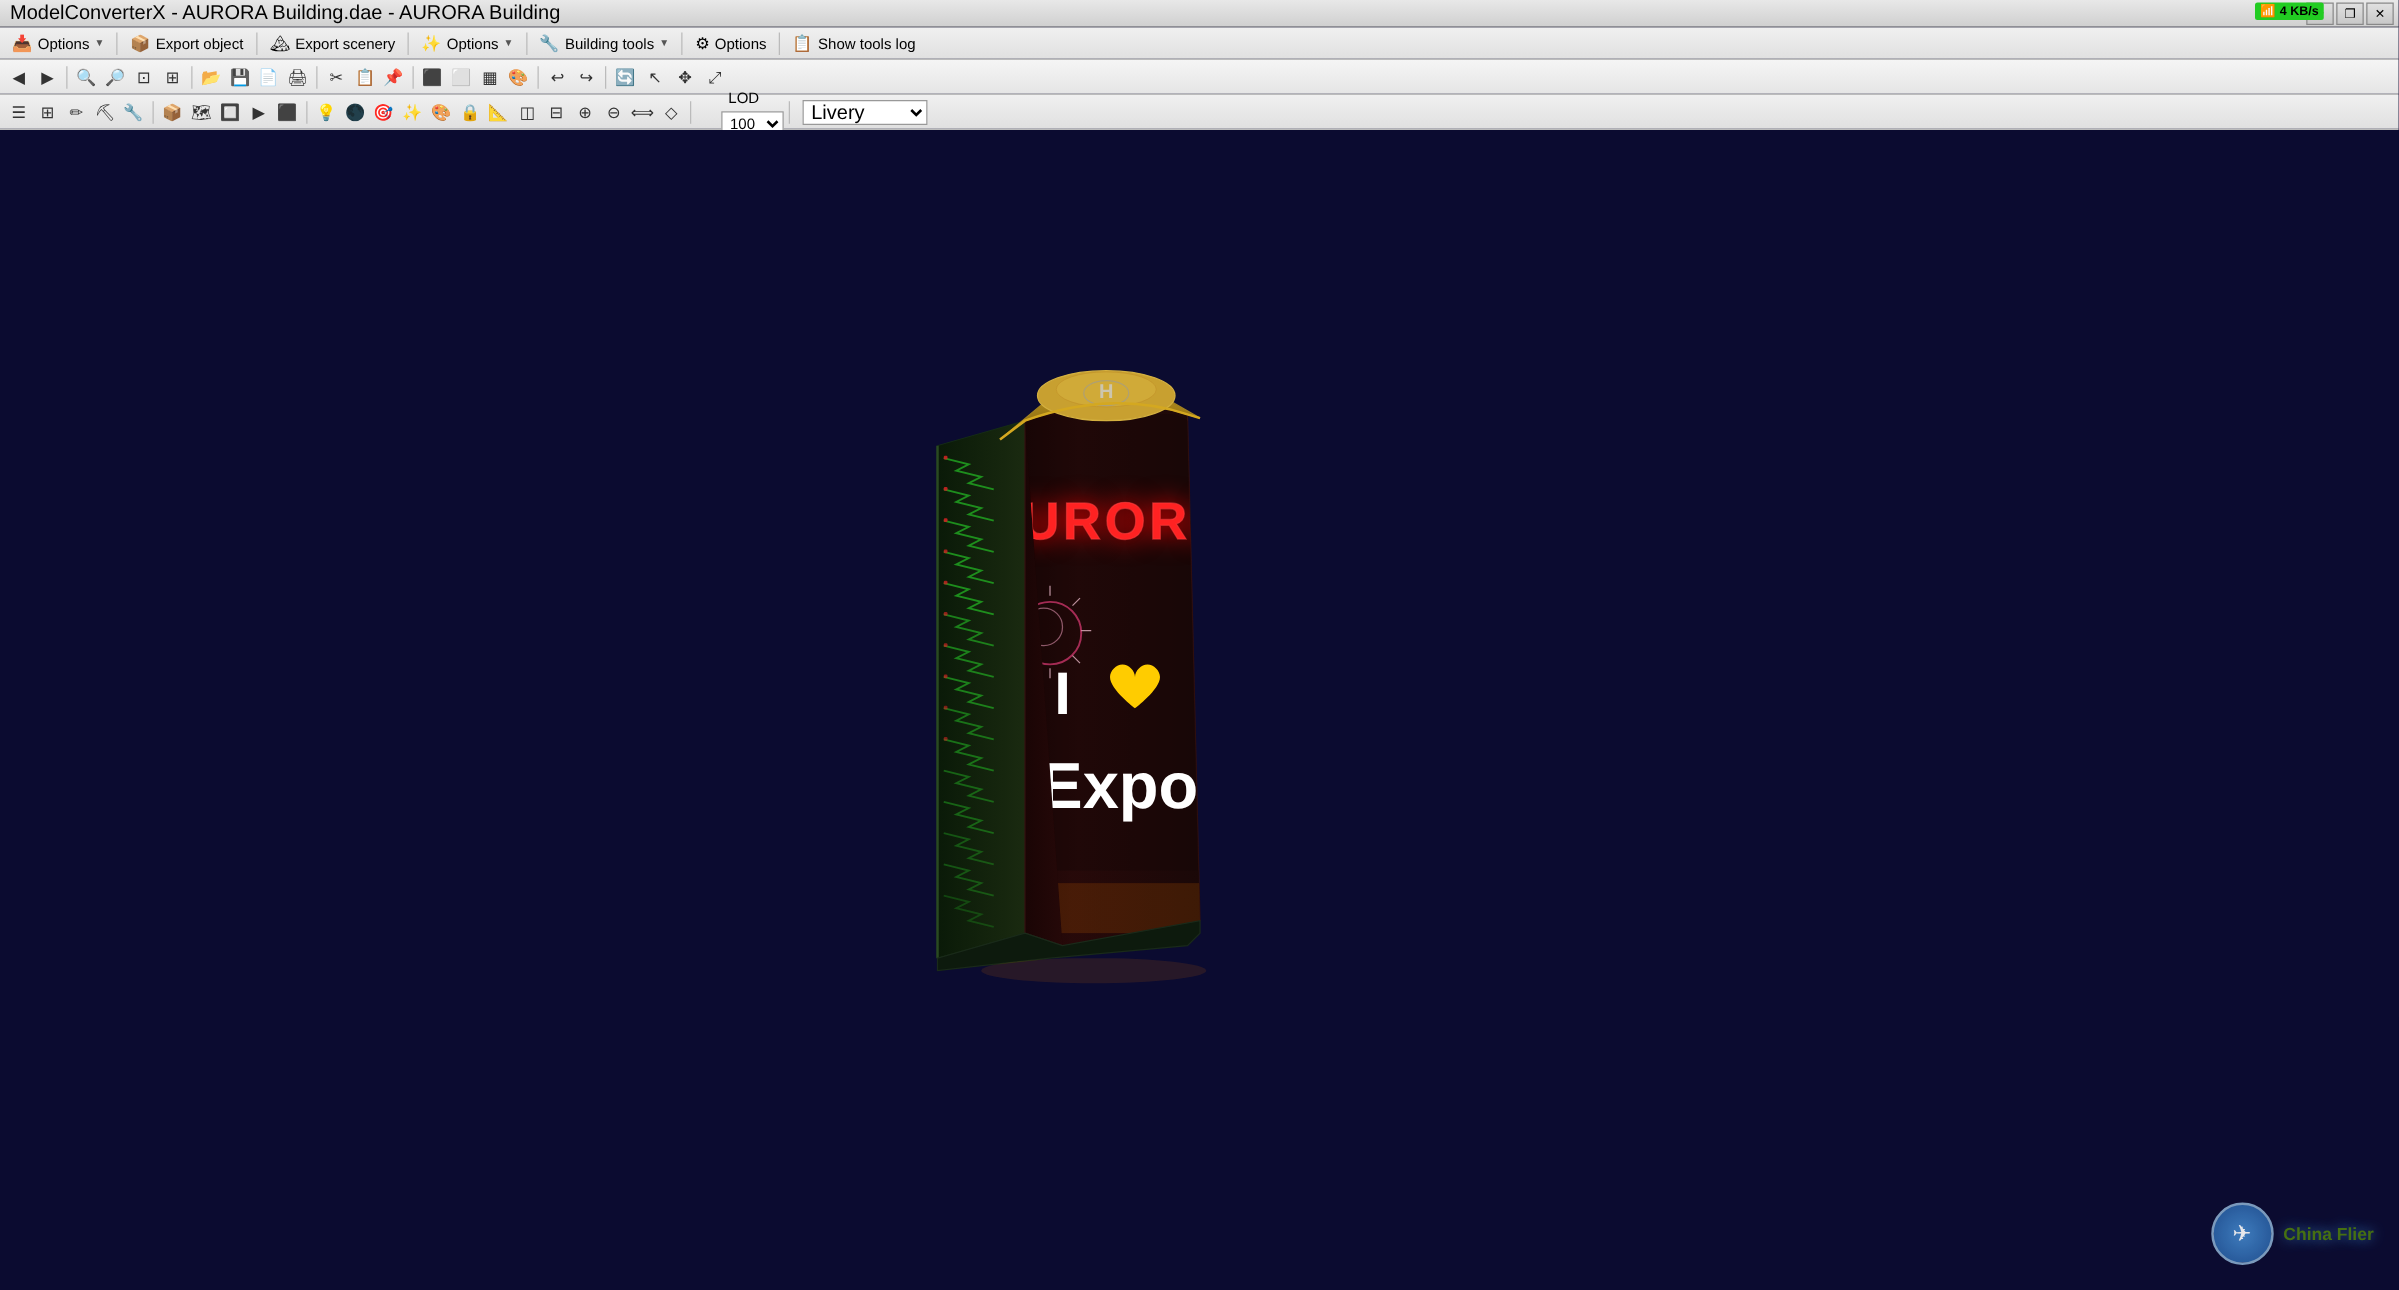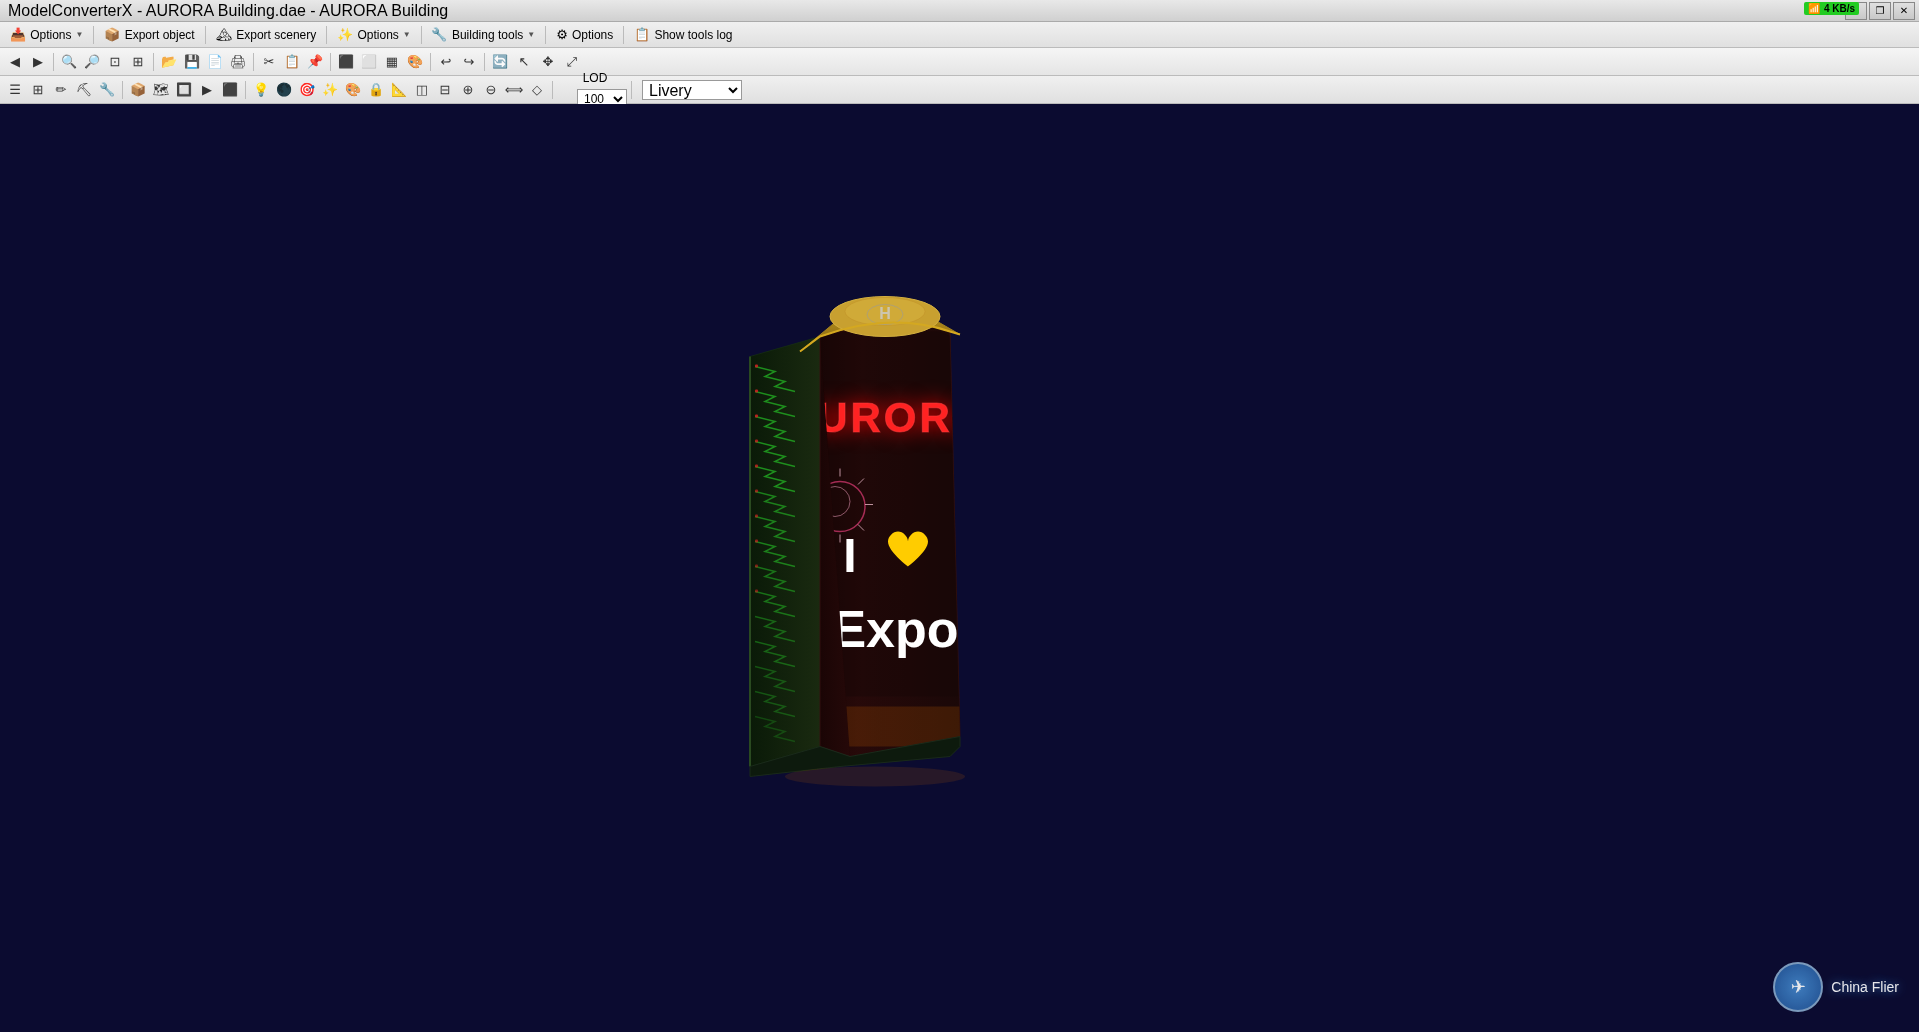--- a/index.html
+++ b/index.html
@@ -214,23 +214,23 @@
       border-radius: 50%;
       background: radial-gradient(circle, #4488cc, #225599);
       border: 2px solid #88aacc;
       display: flex;
       align-items: center;
       justify-content: center;
       color: white;
       font-size: 18px;
     }
     #watermark-text {
-      color: #ffffff;
+      color: #4d7c0f;
       font-size: 14px;
-      font-weight: normal;
+      font-weight: bold;
       text-shadow: 0 0 10px #4488cc;
       text-align: right;
     }
   </style>
 </head>
 <body>
 
 <div id="title-bar">
   <span id="title-bar-text">ModelConverterX - AURORA Building.dae - AURORA Building</span>
   <div id="connectivity-badge">

